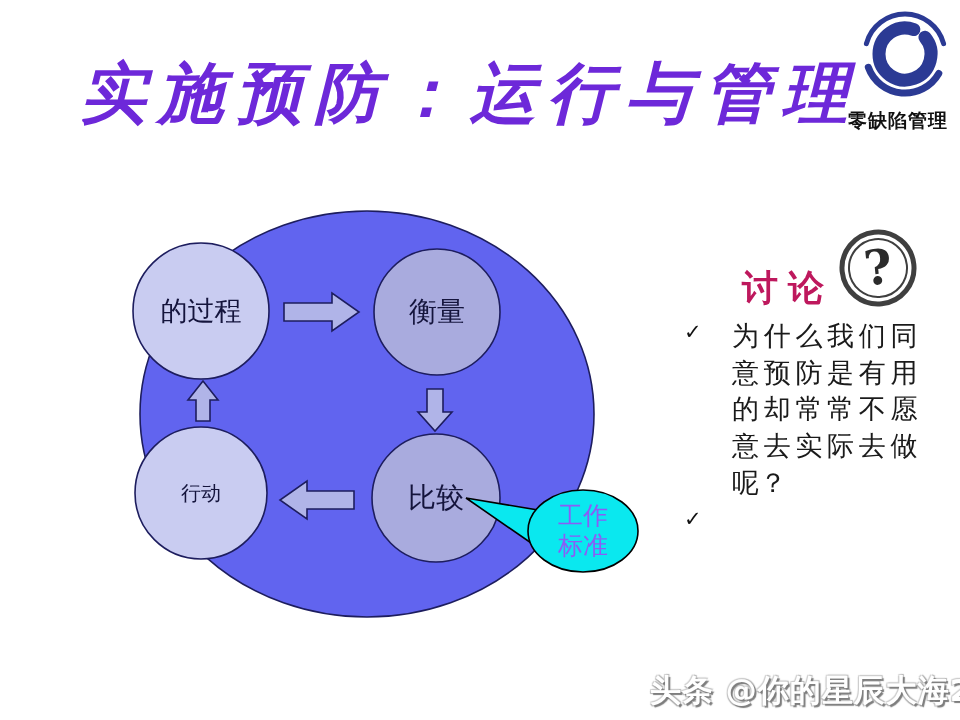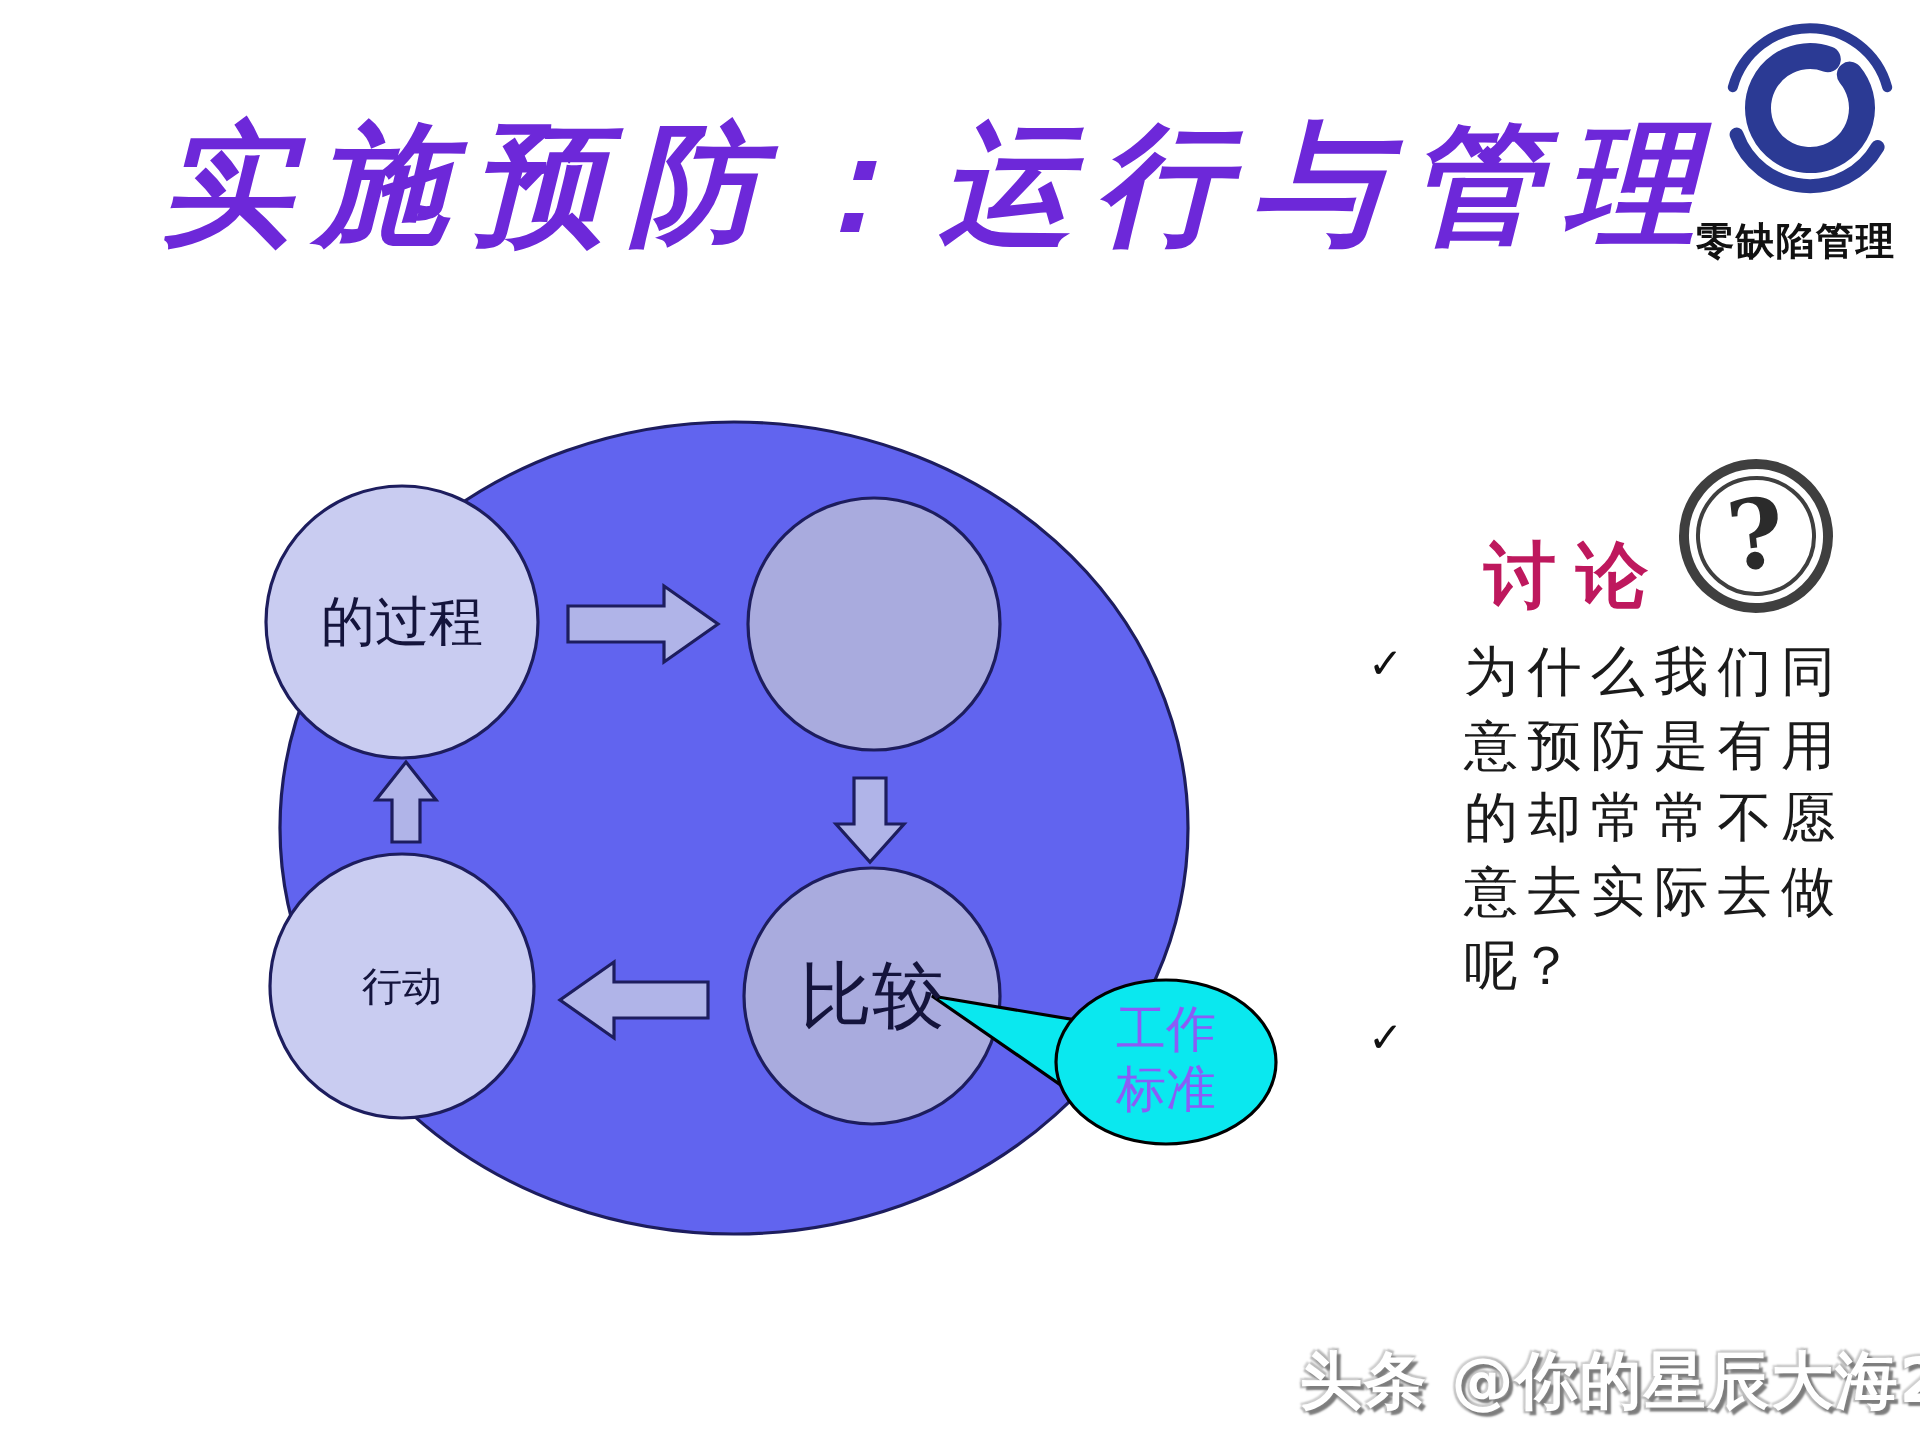--- a/index.html
+++ b/index.html
@@ -18,21 +18,21 @@
     font-size:19px;font-weight:bold;color:#111;letter-spacing:1px;
   }
   .diagram-svg{left:0;top:0;}
   .node-label{
     display:flex;flex-direction:column;align-items:center;justify-content:center;
     text-align:center;color:#14143c;
   }
   .node-label.process{left:133px;top:245px;width:136px;height:132px;font-size:27px;line-height:1.28;}
   .node-label.measure{left:374px;top:250px;width:126px;height:124px;font-size:28px;}
   .node-label.action{left:135px;top:427px;width:132px;height:132px;font-size:20px;}
-  .node-label.compare{left:372px;top:435px;width:128px;height:126px;font-size:36px;text-align:center;}
+  .node-label.compare{left:372px;top:435px;width:128px;height:126px;font-size:28px;text-align:center;}
   .node-label.callout{left:528px;top:491px;width:110px;height:80px;font-size:25px;line-height:1.22;color:#8b5cf6;}
   .discussion-heading{
     left:742px;top:264px;font-size:36px;font-weight:bold;color:#be185d;letter-spacing:10px;white-space:nowrap;
   }
   .stamp{left:836px;top:226px;}
   .bullets{
     left:684px;top:318px;width:234px;list-style:none;margin:0;padding:0;
   }
   .bullets li{display:flex;margin:0 0 3px 0;}
   .bullet-marker{
@@ -75,20 +75,23 @@
     <polygon points="354,491 307,491 307,481 280,500 307,519 307,509 354,509" stroke="#1D1D5E" stroke-width="1.6" fill="#B0B4E8"></polygon>
     <polygon points="196,421 196,400 188,400 203,381 218,400 210,400 210,421" stroke="#1D1D5E" stroke-width="1.6" fill="#B0B4E8"></polygon>
 
     <polygon points="466,498 550,512 534,545" stroke="#000000" stroke-width="1.6" fill="#0AE8EF"></polygon>
     <ellipse cx="583" cy="531" rx="55" ry="41" stroke="#000000" stroke-width="1.6" fill="#0AE8EF"></ellipse>
   </svg>
 
   <div class="abs node-label process">
     <span>的过程</span>
   </div>
+  <div class="abs node-label measure">
+    <span>衡量</span>
+  </div>
   <div class="abs node-label action">
     <span>行动</span>
   </div>
   <div class="abs node-label compare">
     <span>比较</span>
   </div>
   <div class="abs node-label callout">
     <span>工作</span>
     <span>标准</span>
   </div>

